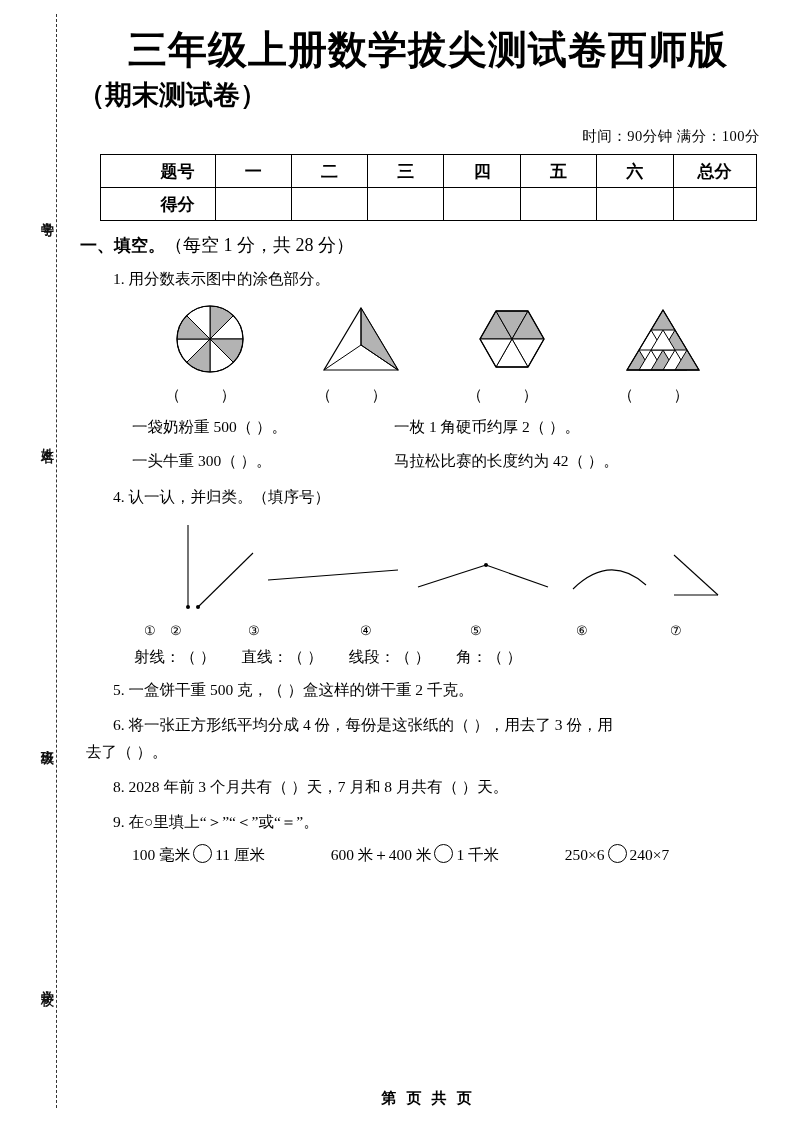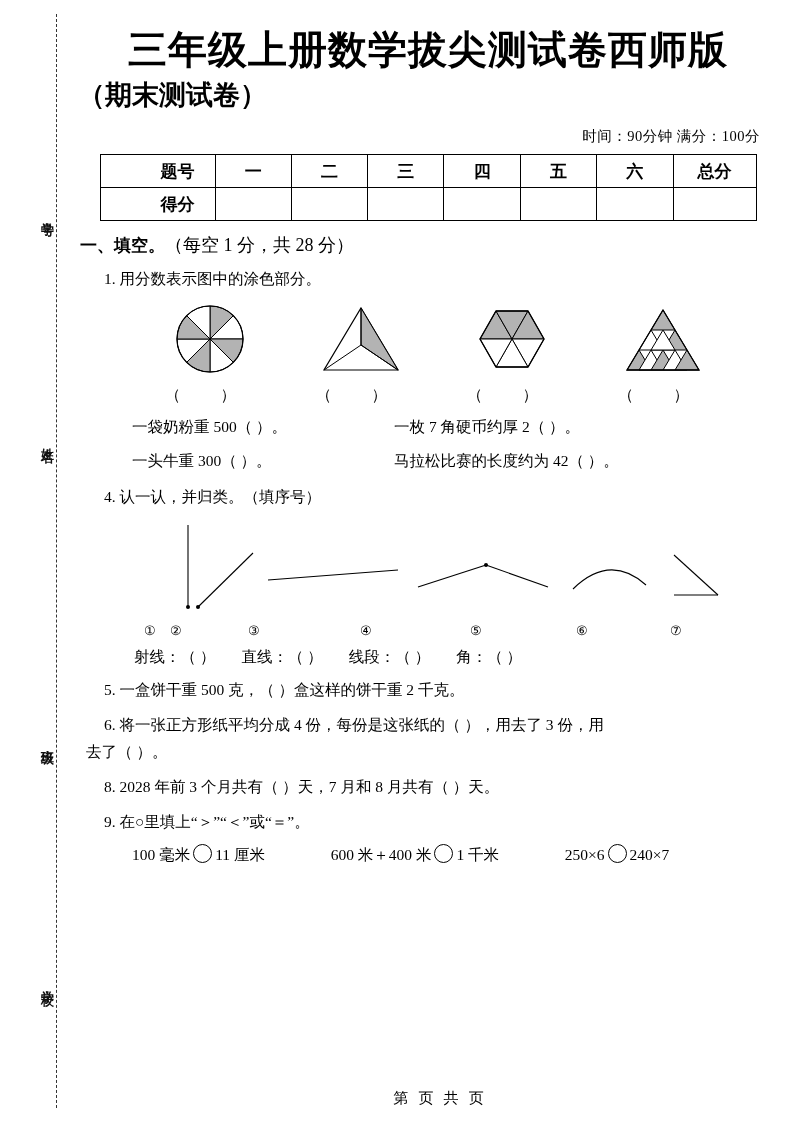--- a/index.html
+++ b/index.html
@@ -104,21 +104,21 @@
     margin-left: 2px;
   }
   .section-head .small {
     font-size: 18px;
     font-weight: normal;
     font-family: "Liberation Serif", serif;
   }
   .q {
     font-size: 15.5px;
     margin-top: 10px;
-    margin-left: 26px;
+    margin-left: 35px;
     line-height: 1.6;
   }
   .q.indent0 { margin-left: 8px; }
   .sub {
     font-size: 15.5px;
     margin-top: 8px;
     margin-left: 54px;
     line-height: 1.7;
   }
   .wide { display: inline-block; width: 58px; }
@@ -168,25 +168,25 @@
     height: 17px;
     border: 1.3px solid #000;
     border-radius: 50%;
     vertical-align: -3px;
     margin: 0 3px;
   }
 
   .footer {
     position: absolute;
     bottom: 14px;
-    left: 12px;
+    left: 0;
     width: 700px;
     text-align: center;
     font-size: 15px;
-    font-weight: normal;
+    font-weight: bold;
     font-family: "Liberation Sans", sans-serif;
     letter-spacing: 3px;
   }
 </style>
 </head>
 <body>
 
 <div class="binding-line"></div>
 <div class="vlabel vlabel-xh">学号：</div>
 <div class="vlabel vlabel-xm">姓名：</div>
@@ -284,21 +284,21 @@
           <polygon points="60,50 72,70 48,70" fill="#fff"></polygon>
           <polygon points="72,50 84,70 60,70" fill="#b3b3b3"></polygon>
           <polygon points="48,10 84,70 12,70" fill="none" stroke-width="1.3"></polygon>
         </g>
       </svg>
       <div class="paren">（            ）</div>
     </div>
   </div>
 
   <div class="sub">
-    <span style="display:inline-block;width:262px">一袋奶粉重 500（          ）。</span><span>一枚 7 角硬币约厚 2（          ）。</span>
+    <span style="display:inline-block;width:262px">一袋奶粉重 500（          ）。</span><span>一枚 1 角硬币约厚 2（          ）。</span>
   </div>
   <div class="sub">
     <span style="display:inline-block;width:262px">一头牛重 300（          ）。</span><span>马拉松比赛的长度约为 42（            ）。</span>
   </div>
 
   <div class="q">4. 认一认，并归类。（填序号）</div>
 
   <div class="lines-fig">
     <svg width="620" height="108" viewBox="0 0 620 108">
       <g stroke="#000" stroke-width="1.1" fill="none">

